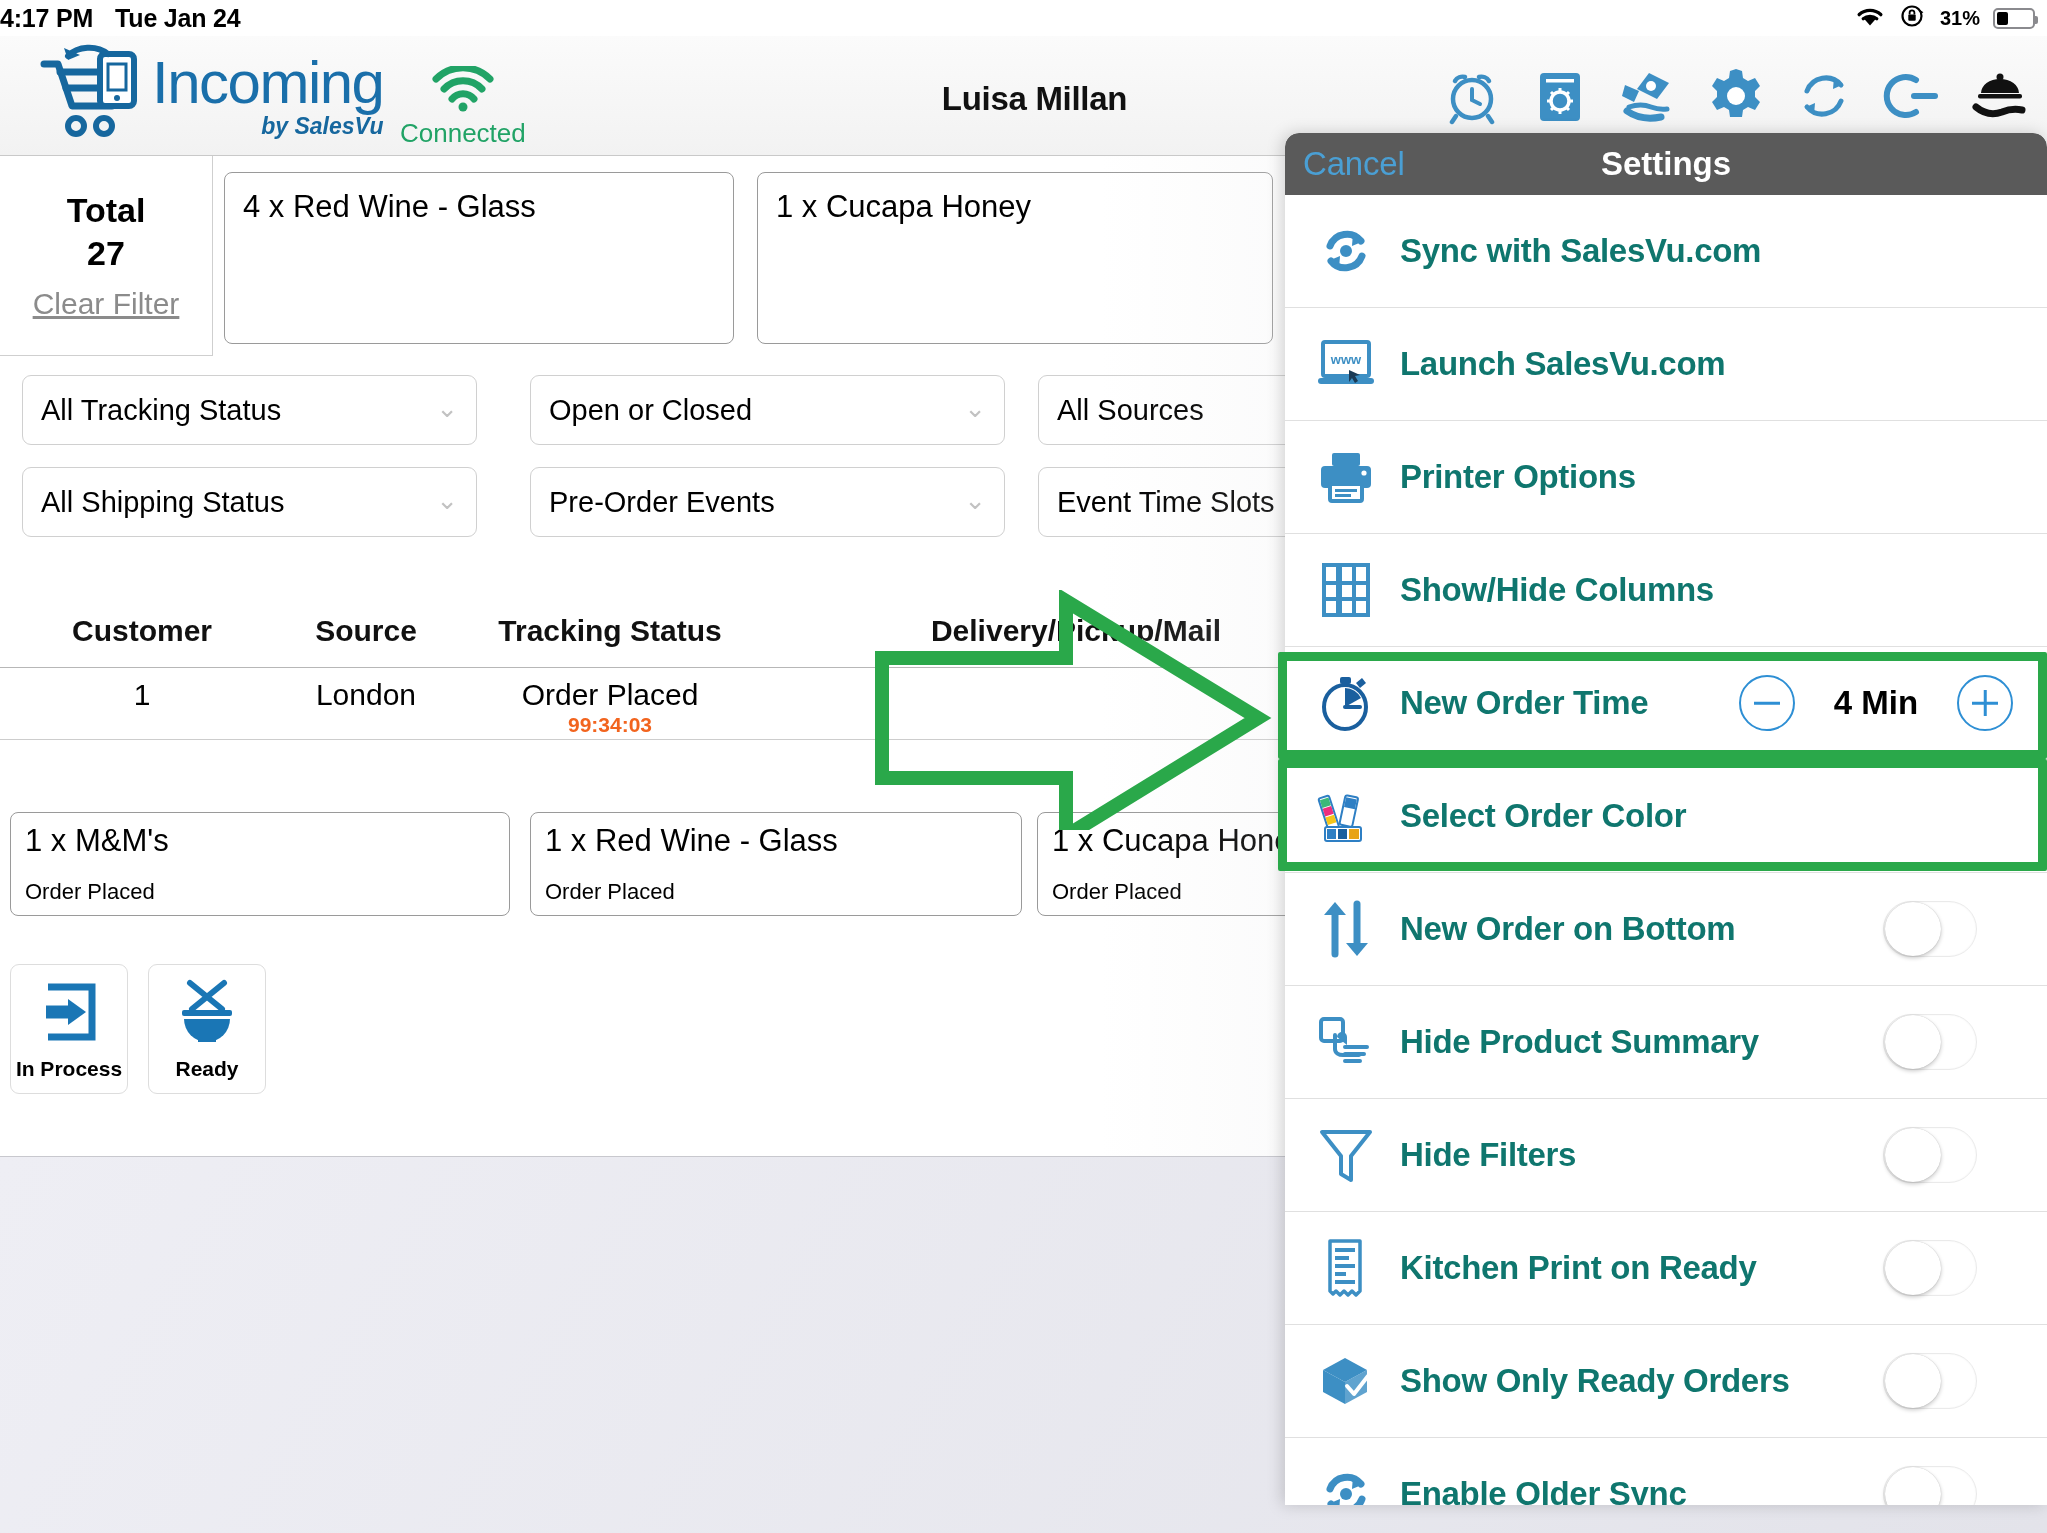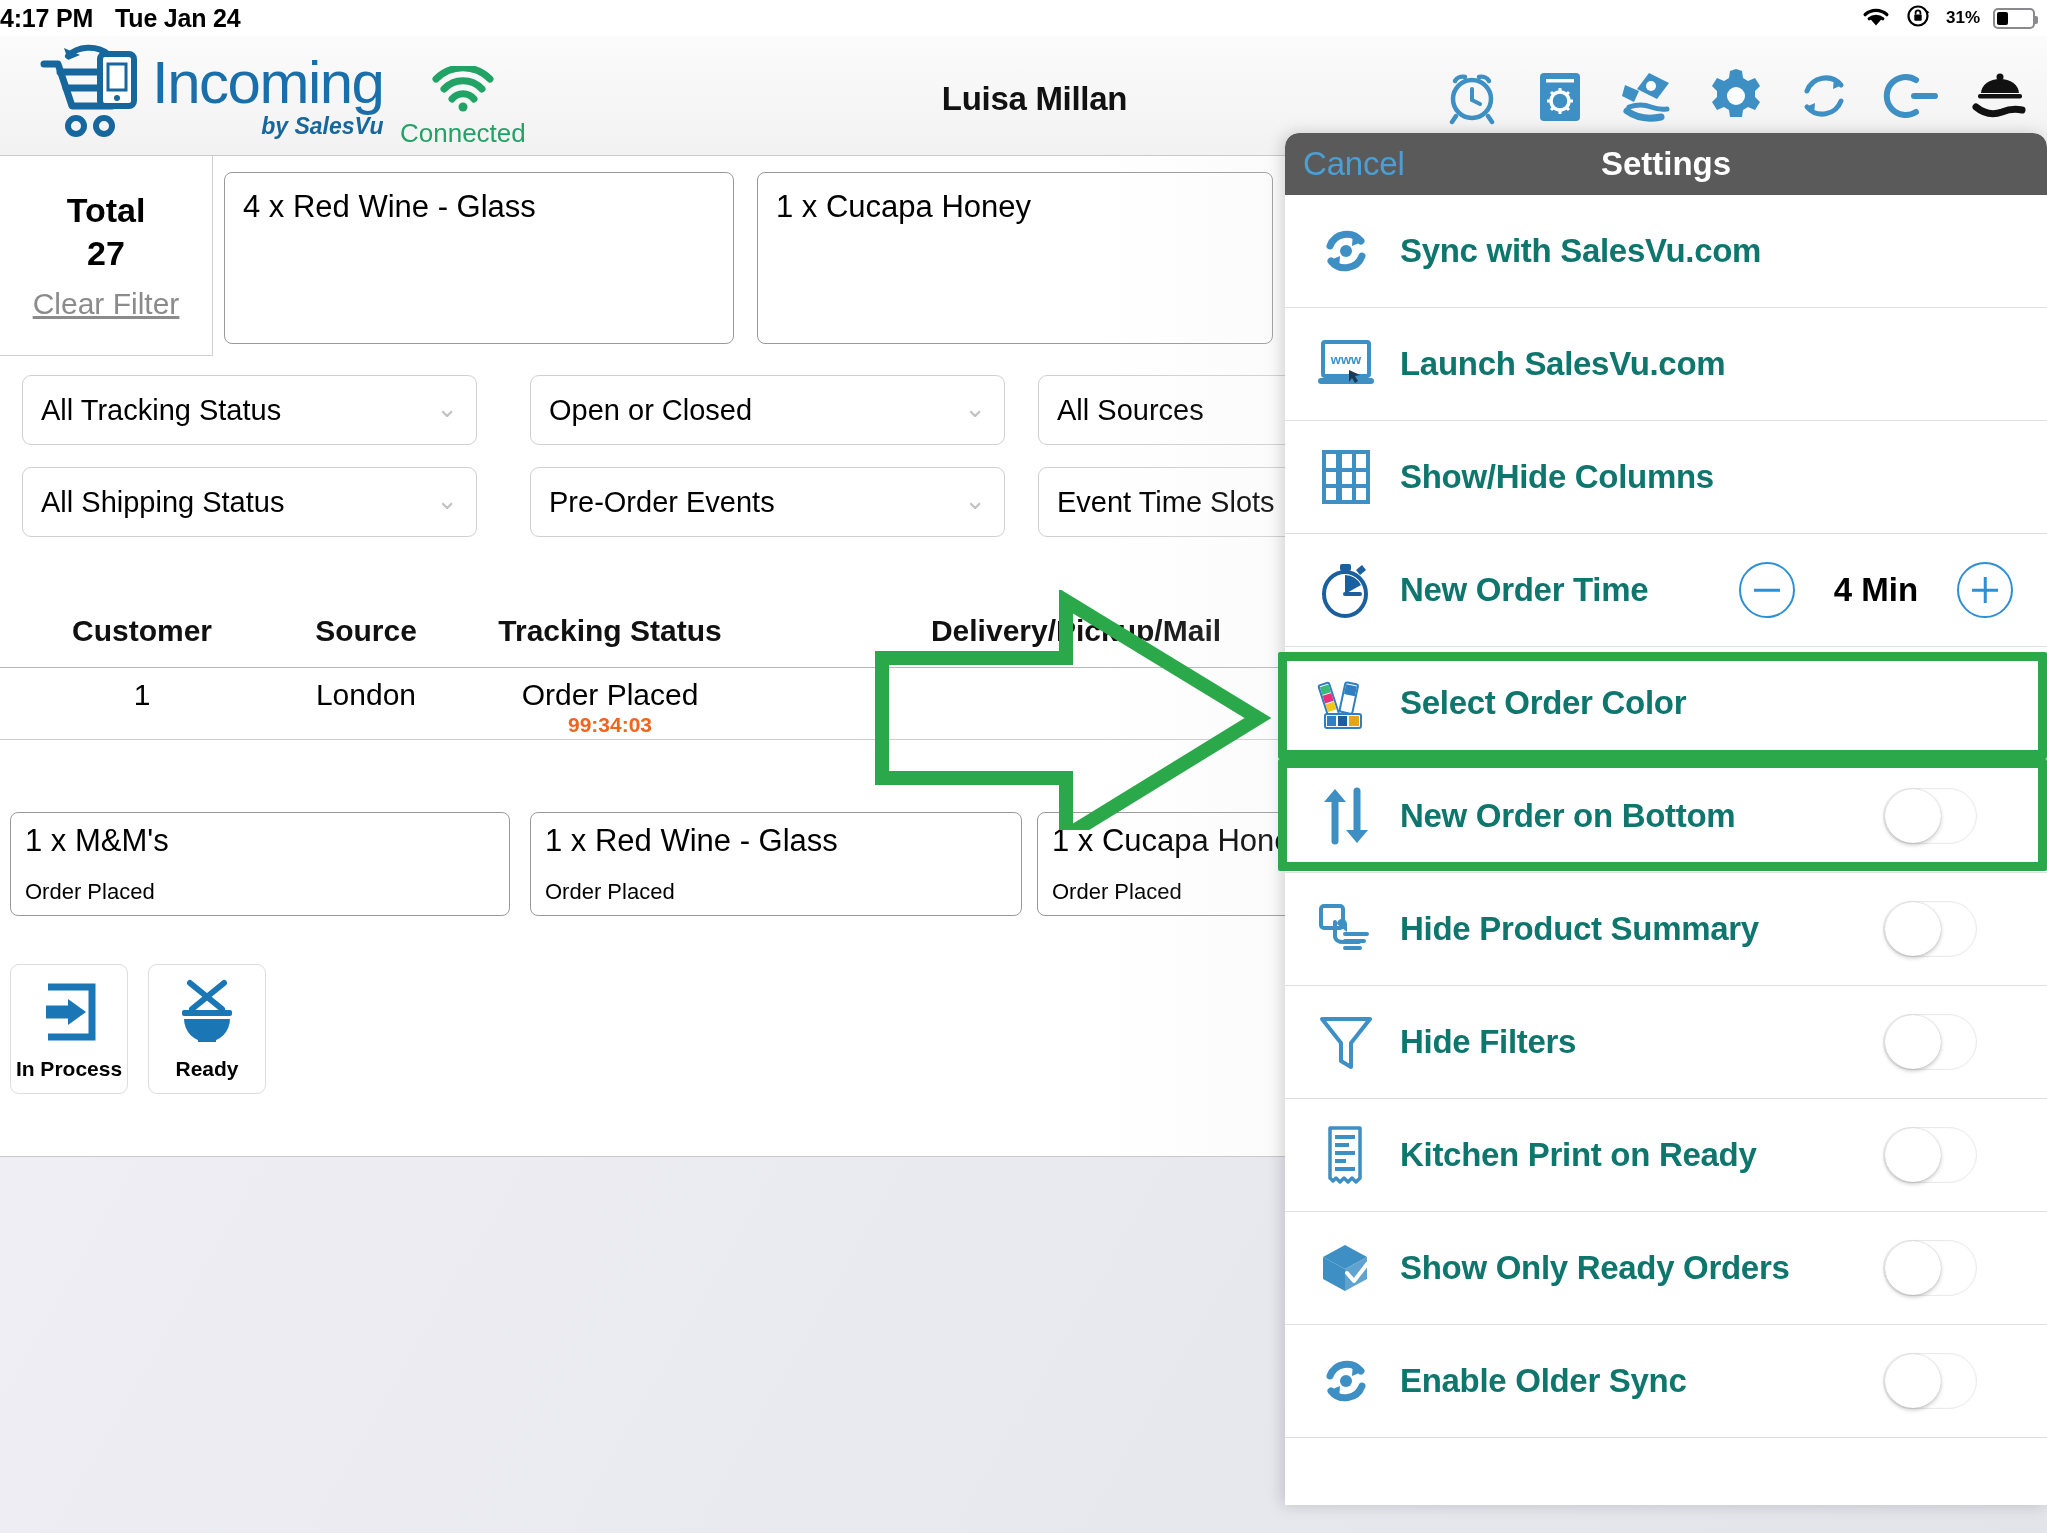--- a/index.html
+++ b/index.html
@@ -17,21 +17,21 @@
     background: #ffffff;
     display: flex; align-items: center;
   }
   .sb-left { display: flex; align-items: center; gap: 22px; padding-left: 0; }
   .sb-time { font-size: 25px; font-weight: bold; color: #000; letter-spacing: -0.2px; }
   .sb-date { font-size: 25px; font-weight: bold; color: #000; letter-spacing: -0.2px; }
   .sb-right {
     position: absolute; right: 12px; top: 0; height: 36px;
     display: flex; align-items: center; gap: 13px;
   }
-  .sb-batt-pct { font-size: 17px; font-weight: bold; color: #000; }
+  .sb-batt-pct { font-size: 20px; font-weight: bold; color: #000; }
   .batt-shell {
     width: 42px; height: 21px; border: 2.5px solid #8a8a8e; border-radius: 5px;
     position: relative; display: flex; align-items: center; padding: 2px;
   }
   .batt-fill { height: 100%; background: #000; border-radius: 2px; }
   .batt-nub {
     position: absolute; right: -5px; top: 6px; width: 3px; height: 8px;
     background: #8a8a8e; border-radius: 0 2px 2px 0;
   }
 
@@ -470,20 +470,33 @@
         <svg width="62" height="56" viewBox="0 0 62 56">
           <rect x="8" y="6" width="46" height="34" rx="2" stroke="#3d8fc4" stroke-width="4" fill="#fff"></rect>
           <text x="31" y="28" font-size="13" font-weight="bold" fill="#3d8fc4" text-anchor="middle" font-family="'Liberation Sans',sans-serif">www</text>
           <rect x="3" y="42" width="56" height="6" rx="3" fill="#3d8fc4"></rect>
           <path d="M34 34 l0 12 3 -4 3 5 3 -2 -3 -5 5 -1 z" fill="#1a3a55"></path>
         </svg>
       </span>
       <span class="slabel">Launch SalesVu.com</span>
     </div>
 
+    <div class="srow">
+      <span class="sicon">
+        <svg width="62" height="58" viewBox="0 0 62 58">
+          <rect x="17" y="5" width="28" height="13" rx="2" fill="#3d8fc4"></rect>
+          <rect x="6" y="18" width="50" height="22" rx="4" fill="#3d8fc4"></rect>
+          <rect x="15" y="36" width="32" height="17" rx="2" fill="#fff" stroke="#3d8fc4" stroke-width="4"></rect>
+          <rect x="20" y="41" width="22" height="3" fill="#3d8fc4"></rect>
+          <rect x="20" y="46" width="16" height="3" fill="#3d8fc4"></rect>
+          <circle cx="49" cy="25" r="2.6" fill="#fff"></circle>
+        </svg>
+      </span>
+      <span class="slabel">Printer Options</span>
+    </div>
 
     <div class="srow">
       <span class="sicon">
         <svg width="56" height="62" viewBox="0 0 56 62">
           <rect x="4" y="4" width="48" height="54" fill="#3d8fc4"></rect>
           <g fill="#fff">
             <rect x="8" y="8" width="10" height="14"></rect>
             <rect x="8" y="26" width="10" height="12"></rect>
             <rect x="8" y="42" width="10" height="12"></rect>
             <rect x="24" y="8" width="10" height="14"></rect>

